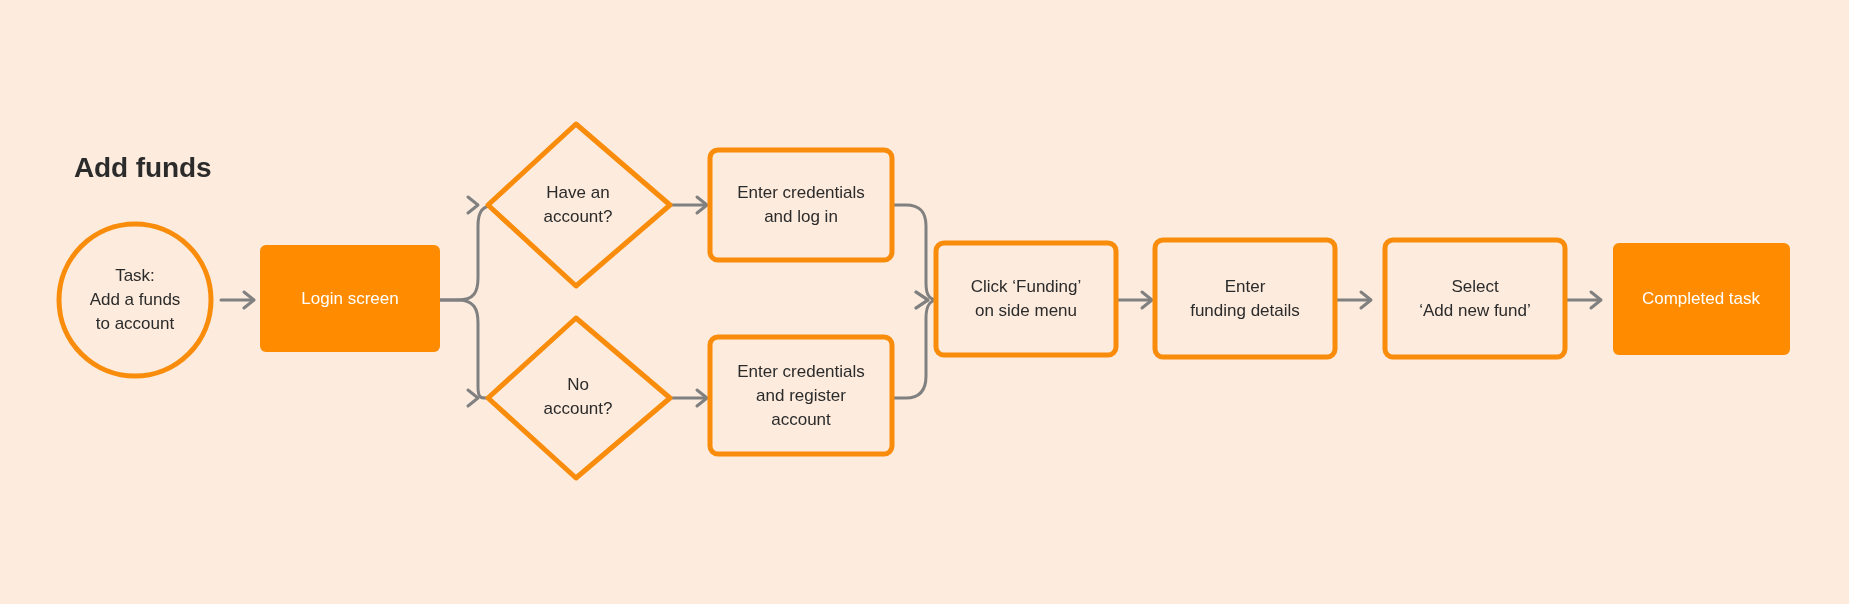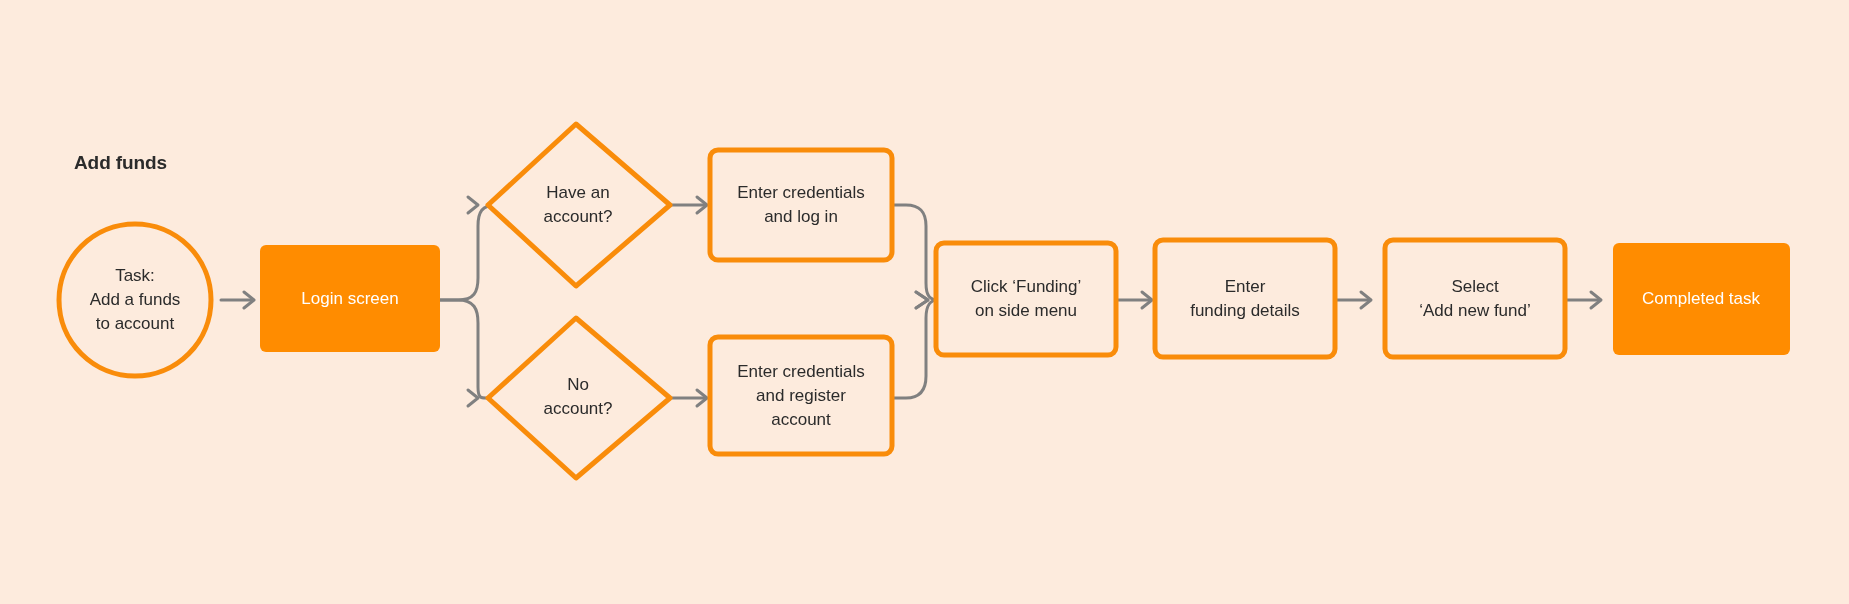--- a/index.html
+++ b/index.html
@@ -18,21 +18,21 @@
   .canvas {
     position: relative;
     width: 1849px;
     height: 604px;
     background: #FDEBDD;
   }
   .diagram-title {
     position: absolute;
     left: 74px;
     top: 152px;
-    font-size: 19px;
+    font-size: 28px;
     font-weight: bold;
     color: #2B2B2B;
     letter-spacing: -0.1px;
     white-space: nowrap;
   }
   svg.flow {
     position: absolute;
     left: 0;
     top: 0;
     width: 1849px;

